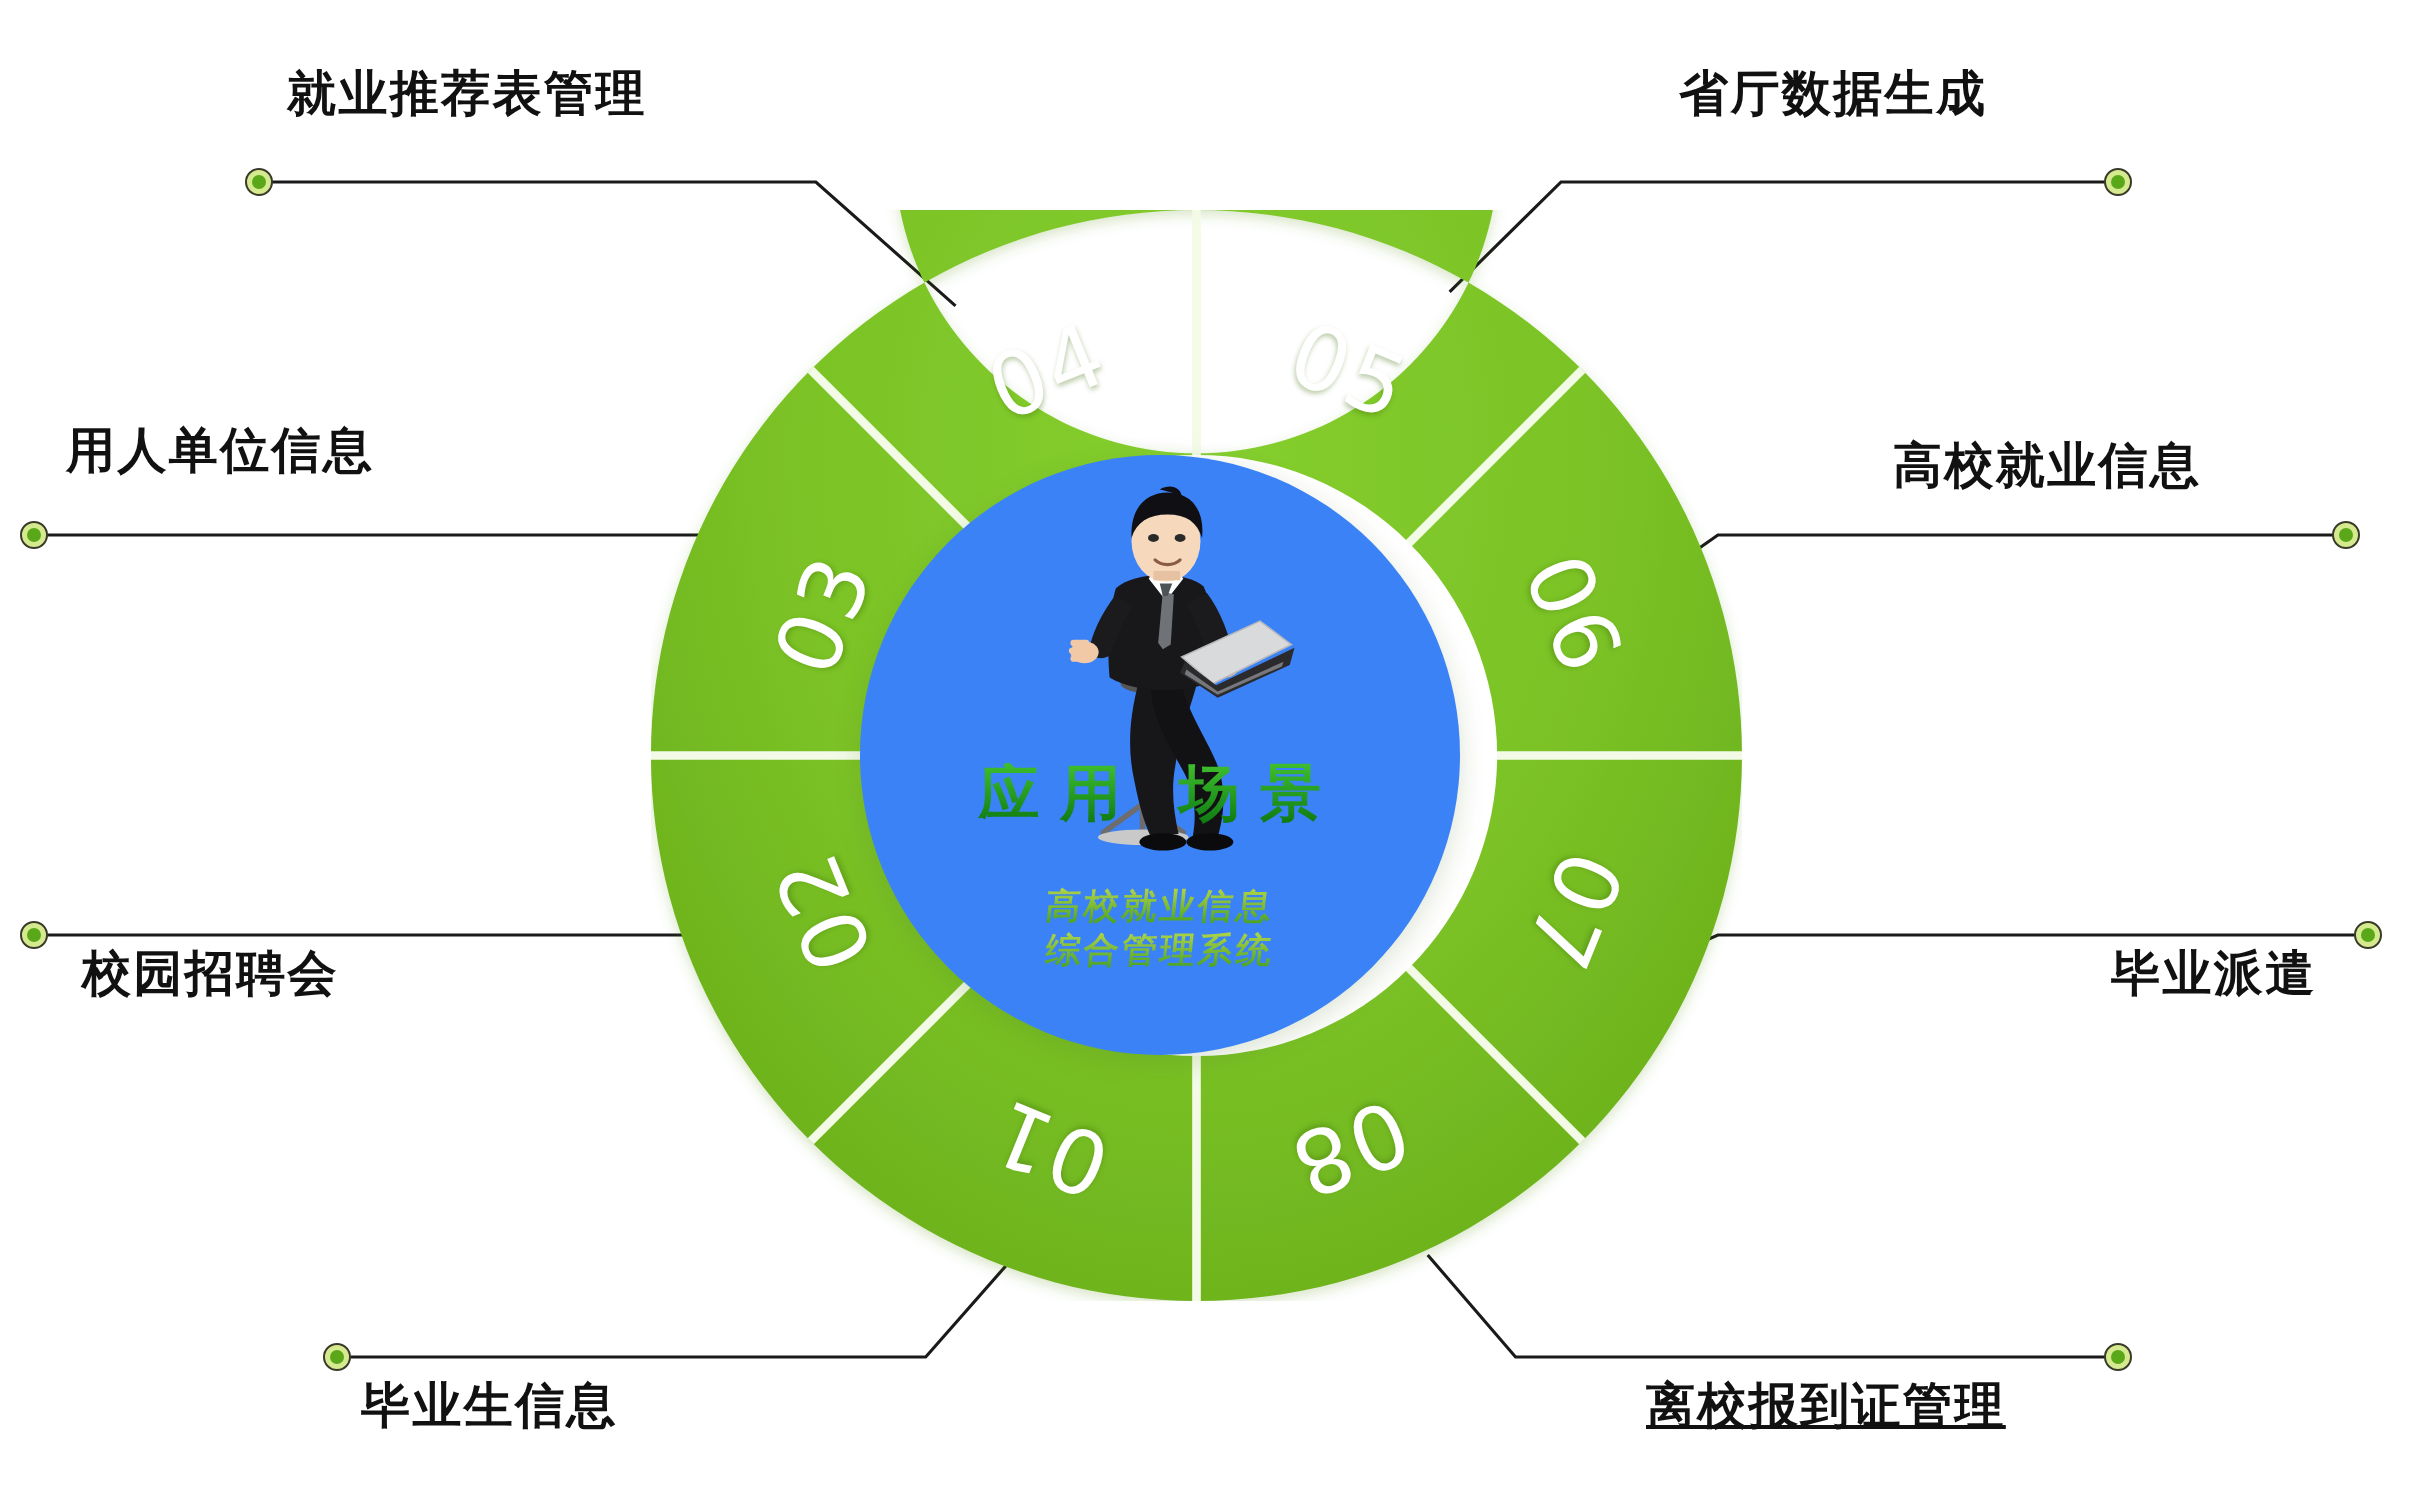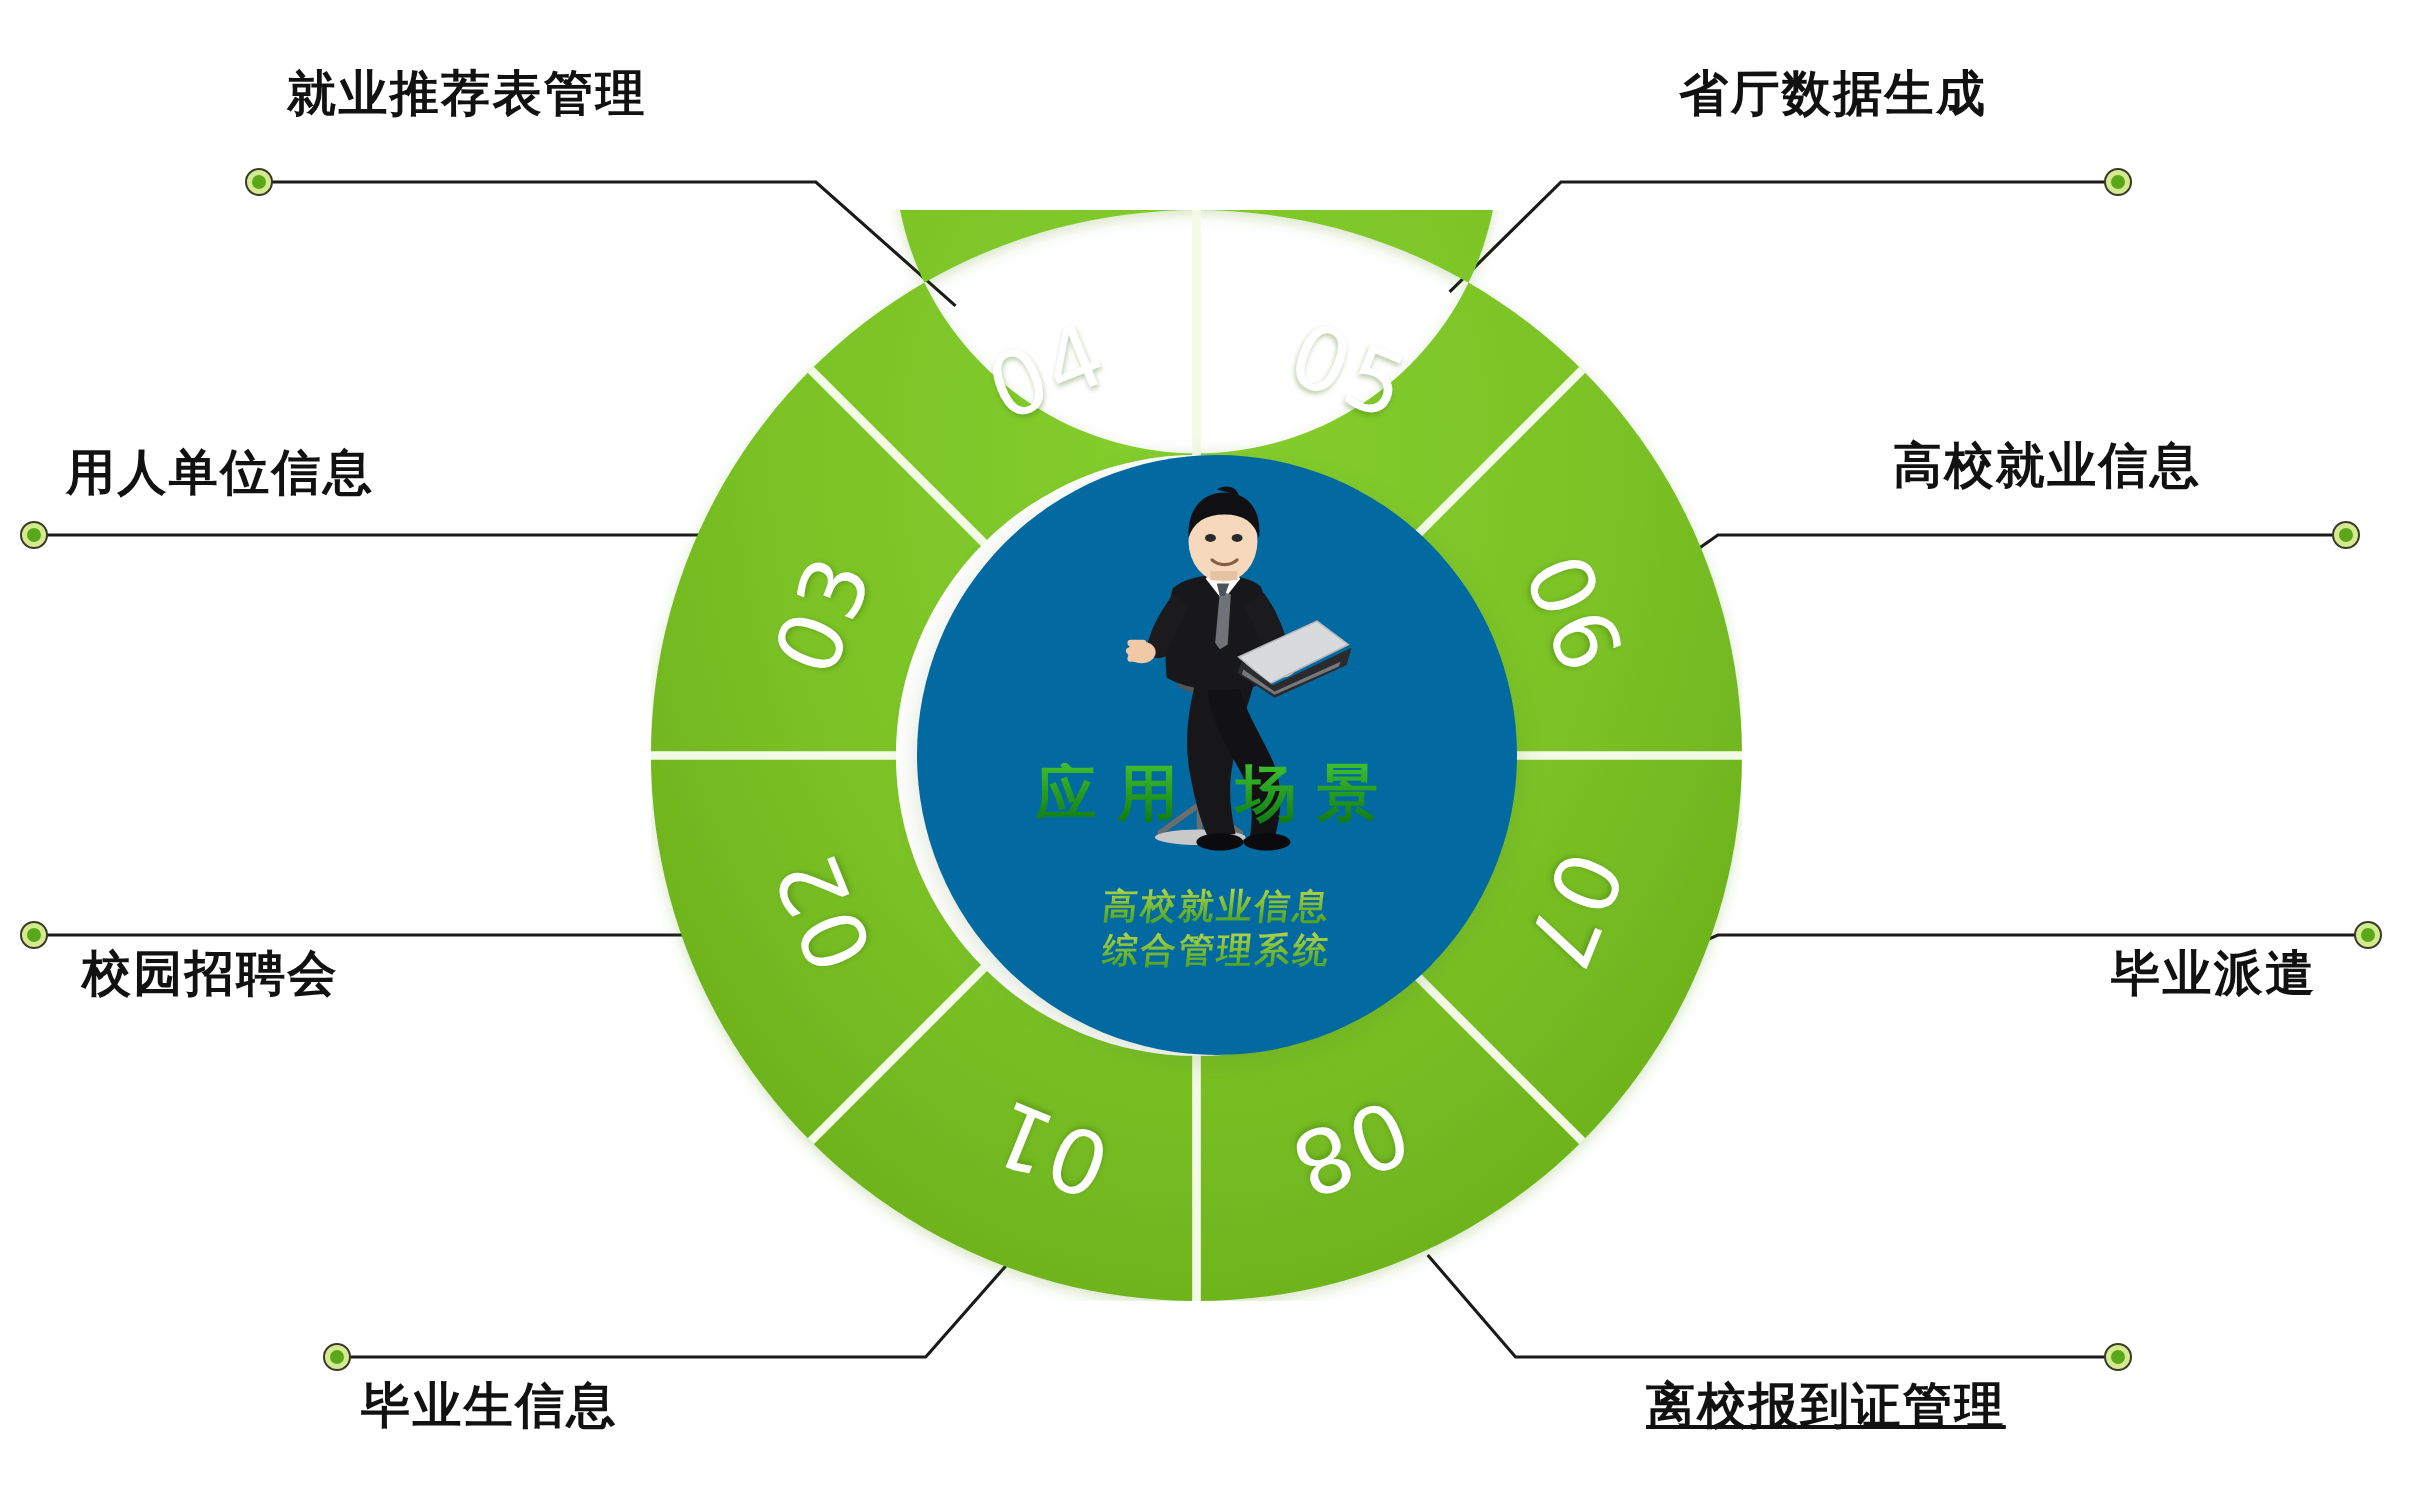--- a/index.html
+++ b/index.html
@@ -14,21 +14,21 @@
   #connectors{position:absolute;left:0;top:0;width:2413px;height:1506px;}
 
   
   .callout{position:absolute;white-space:nowrap;}
   .callout .txt{
     font-size:49px;font-weight:700;letter-spacing:2.4px;line-height:1;
     color:#111;
   }
   .lbl-tl{left:287px;top:69px;}
   .lbl-tr{left:1679px;top:69px;text-align:center;}
-  .lbl-ml{left:66px;top:448px;}
+  .lbl-ml{left:66px;top:426px;}
   .lbl-mr{left:1893px;top:441px;}
   .lbl-bl{left:82px;top:949px;}
   .lbl-br{left:2111px;top:949px;}
   .lbl-bbl{left:361px;top:1381px;}
   .lbl-bbr{left:1646px;top:1381px;text-decoration:underline;}
 
   
   .dot{
     position:absolute;width:28px;height:28px;border-radius:50%;
     background:#d5ea8e;border:2.4px solid #3a3a2a;
@@ -49,22 +49,22 @@
     font-family:"DejaVu Sans","Liberation Sans",sans-serif;
     font-size:88px;font-weight:400;color:#ffffff;
     letter-spacing:3.1px;
     text-shadow:0 3.1px 5.5px rgba(60,110,10,.35);
     transform-origin:50% 50%;
     pointer-events:none;
   }
 
   
   #hub{
-    position:absolute;left:917px;top:455px;width:600px;height:600px;
-    border-radius:50%;background:#0369a1;
+    position:absolute;left:860px;top:455px;width:600px;height:600px;
+    border-radius:50%;background:#3b82f6;
     box-shadow:0 7.8px 27px rgba(80,120,40,.20);
     overflow:hidden;
   }
   #hub .hubinner{position:absolute;inset:0;}
 
   
   #figure{position:absolute;left:165px;top:28px;width:282px;height:392px;}
 
   .hub-title{
     position:absolute;top:308px;left:0;width:600px;text-align:center;

